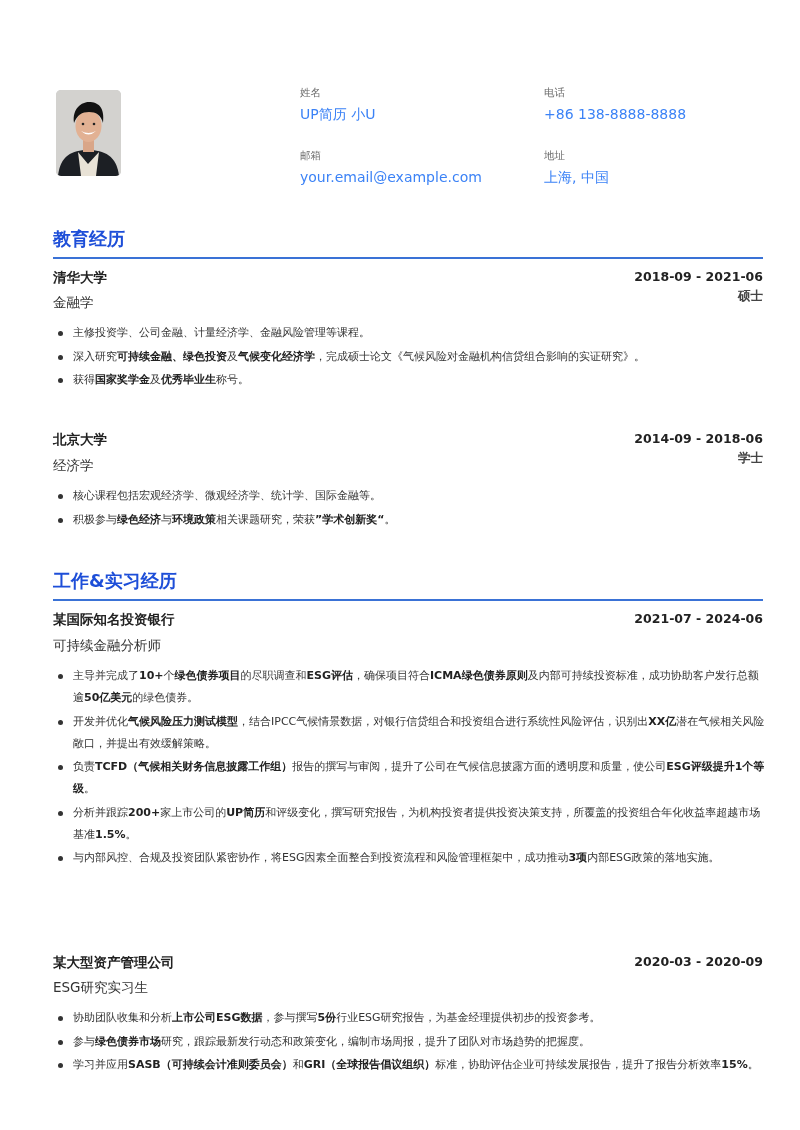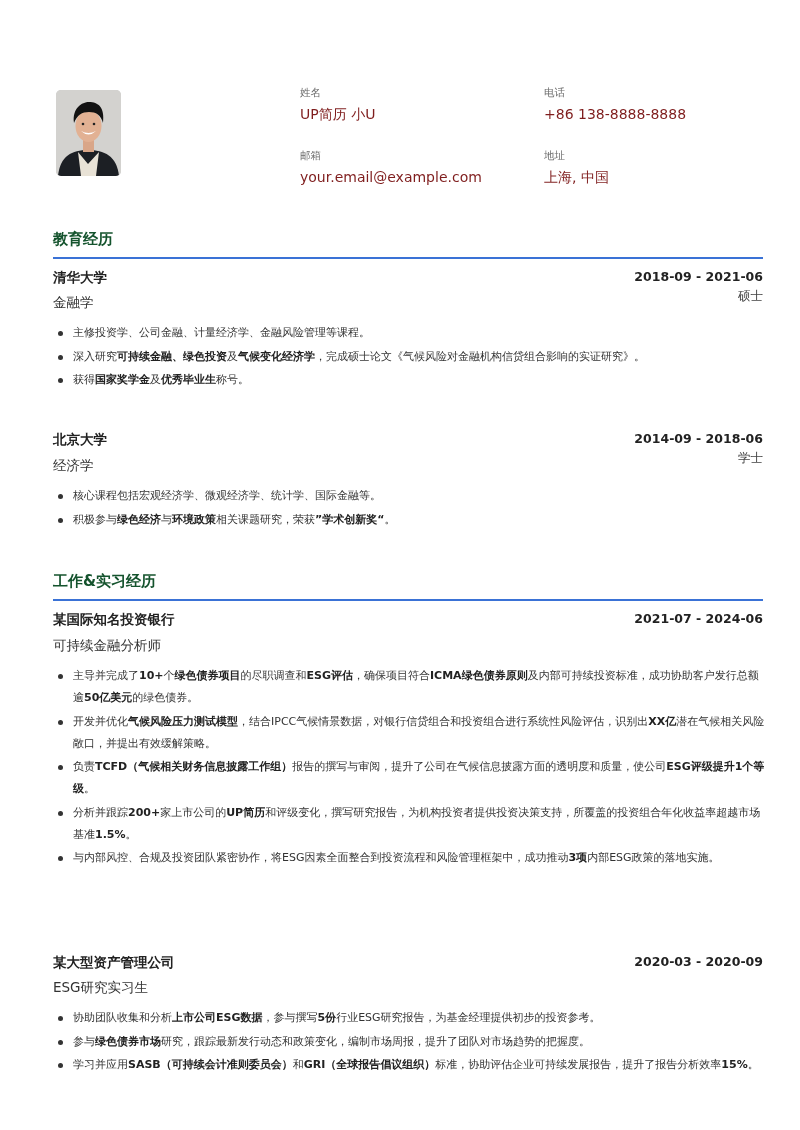--- a/index.html
+++ b/index.html
@@ -12,35 +12,35 @@
   }
   .page { position: absolute; left: 8px; top: 0; width: 800px; height: 996px; }
 
   
   .photo {
     position: absolute; left: 48px; top: 90px; width: 65px; height: 86px;
     border-radius: 5px; overflow: hidden; background: #cfcfcd;
   }
   .info-field { position: absolute; }
   .info-label { font-size: 10.5px; color: #6b6b6b; line-height: 14px; }
-  .info-value { font-size: 14px; color: #7f1d1d; line-height: 20px; margin-top: 5px; }
+  .info-value { font-size: 14px; color: #3b82f6; line-height: 20px; margin-top: 5px; }
 
   
   .section-title {
-    position: absolute; left: 45px; font-size: 15px; font-weight: bold; color: #14532d;
+    position: absolute; left: 45px; font-size: 18px; font-weight: bold; color: #1d4ed8;
     line-height: 24px;
   }
   .section-rule {
     position: absolute; left: 45px; width: 710px; height: 2px; background: #3a72d6;
   }
 
   .entry-title { position: absolute; left: 45px; font-size: 13.5px; font-weight: bold; color: #222; line-height: 18px; }
   .entry-sub { position: absolute; left: 45px; font-size: 13.5px; color: #333; line-height: 18px; }
   .entry-date { position: absolute; right: 45px; font-size: 12.5px; font-weight: bold; color: #222; text-align: right; line-height: 18px; }
-  .entry-degree { position: absolute; right: 45px; font-size: 12.5px; color: #444; text-align: left; line-height: 18px; }
+  .entry-degree { position: absolute; right: 45px; font-size: 12.5px; color: #444; text-align: left; line-height: 18px; font-weight: bold; }
 
   ul.bullets { position: absolute; left: 45px; width: 712px; list-style: none; }
   ul.bullets li {
     position: relative; padding-left: 20px; font-size: 11px; color: #333;
     line-height: 22px; margin-bottom: 1.5px;
   }
   ul.bullets li::before {
     content: ""; position: absolute; left: 5px; top: 9px; width: 5px; height: 5px;
     border-radius: 50%; background: #333;
   }

